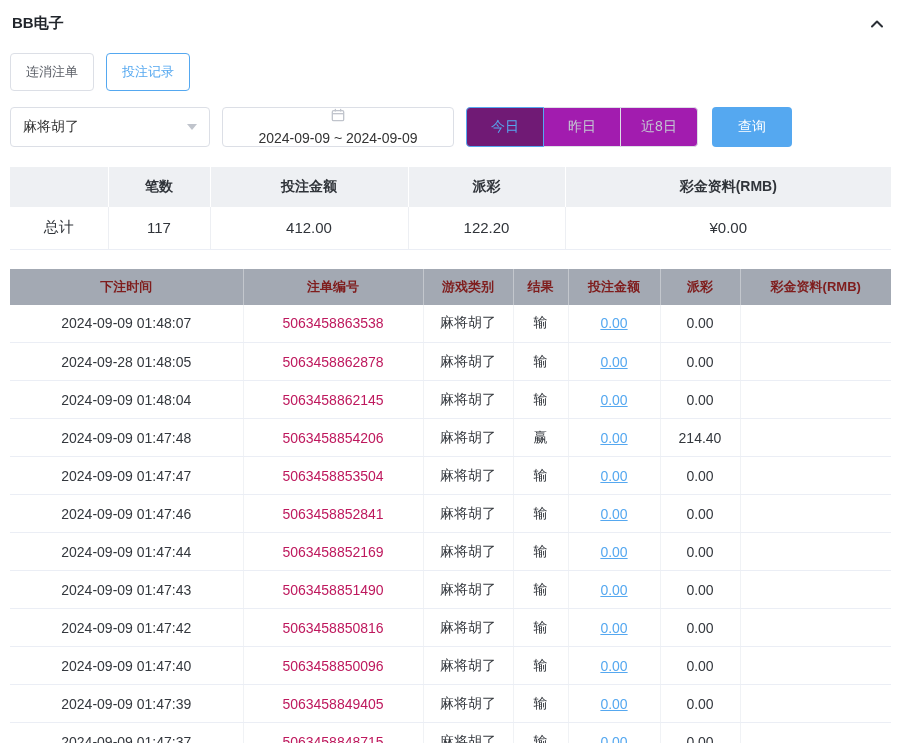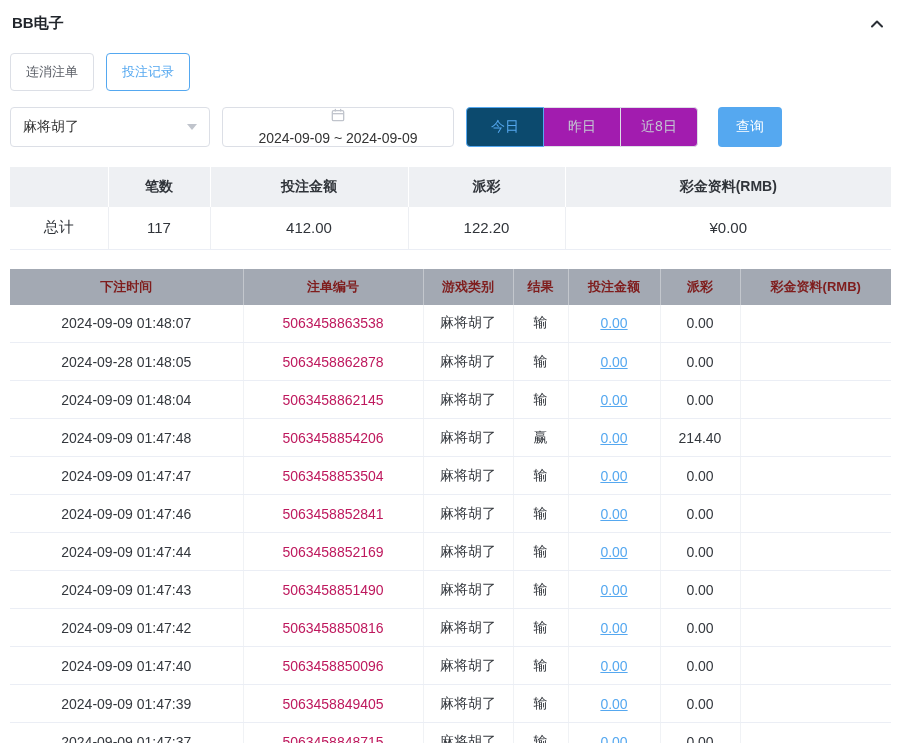--- a/index.html
+++ b/index.html
@@ -45,24 +45,24 @@
   }
   .date-text{ font-size:14px; color:#333; white-space:nowrap; }
   .btn-group{ display:flex; }
   .quick-btn{
     height:40px; min-width:78px; padding:0 18px; background:#a21caf;
     border:1px solid #dcdfe6; font-size:14px; color:#c3c8d2; cursor:pointer;
     margin-left:-1px; font-family:inherit;
   }
   .quick-btn:first-child{ border-radius:4px 0 0 4px; margin-left:0; }
   .quick-btn:last-child{ border-radius:0 4px 4px 0; }
-  .quick-btn.active{ color:var(--accent); border-color:var(--accent); background:#0c4a6e; position:relative; z-index:1; }
+  .quick-btn.active{ color:var(--accent); border-color:var(--accent); background:#701a75; position:relative; z-index:1; }
   .search-btn{
-    height:40px; width:64px; background:var(--accent); color:#fff; border:none;
-    border-radius:4px; font-size:14px; cursor:pointer; margin-left:8px; font-family:inherit;
+    height:40px; width:80px; background:var(--accent); color:#fff; border:none;
+    border-radius:4px; font-size:14px; cursor:pointer; margin-left:2px; font-family:inherit;
   }
 
   
   table{ border-collapse:collapse; width:881px; table-layout:fixed; }
   .summary-table{ margin-bottom:19px; }
   .summary-table th{
     background:var(--sum-hdr); height:40px; font-size:14px; font-weight:bold; color:#30343a;
     border-right:1px solid #ffffff; text-align:center;
   }
   .summary-table th:last-child{ border-right:none; }

